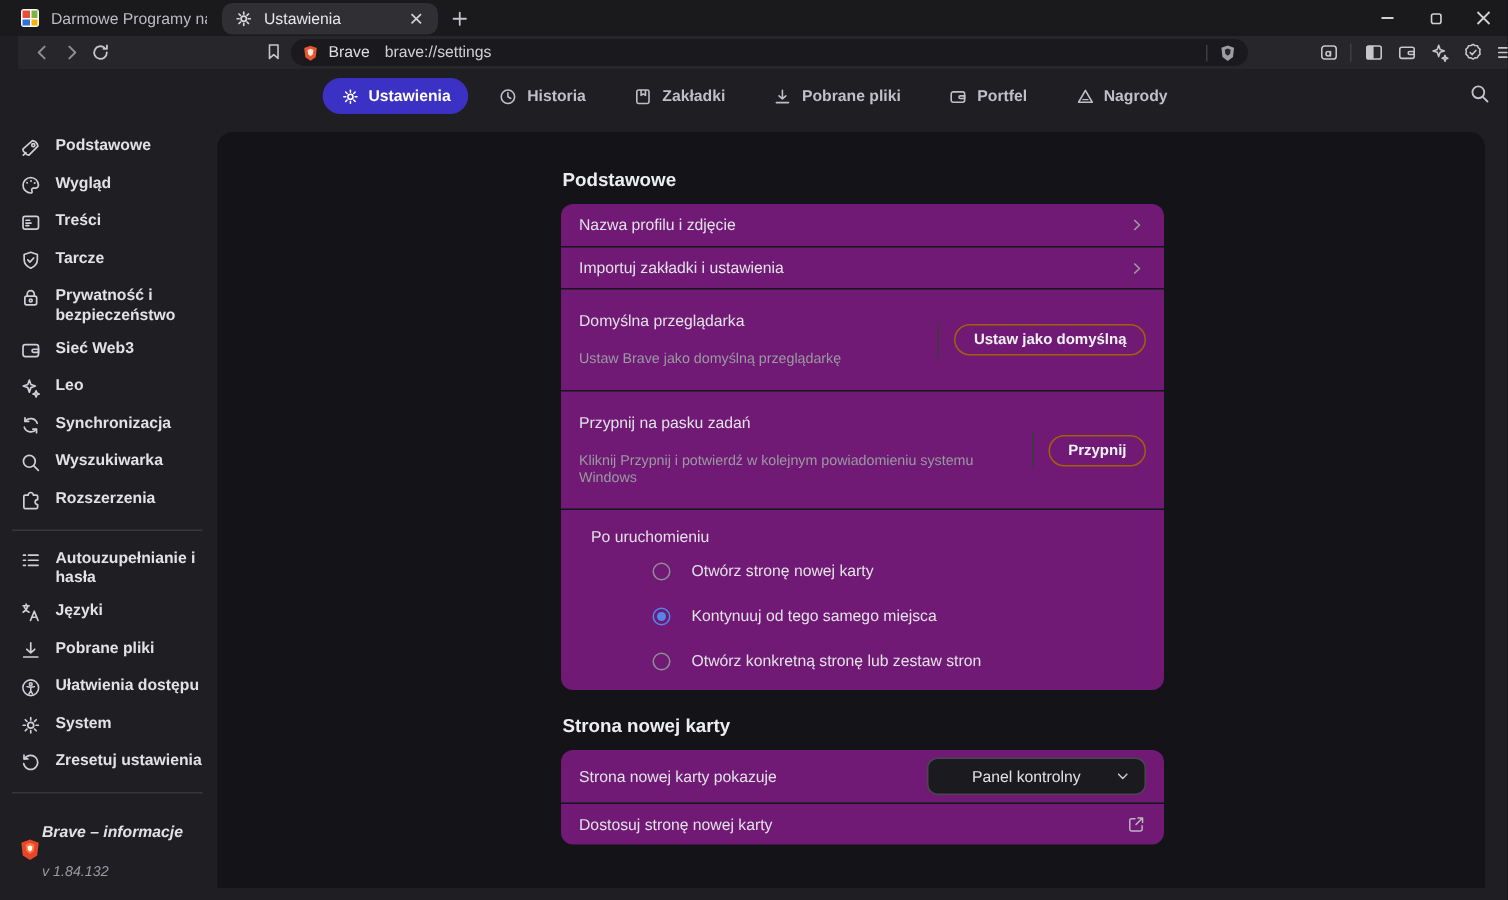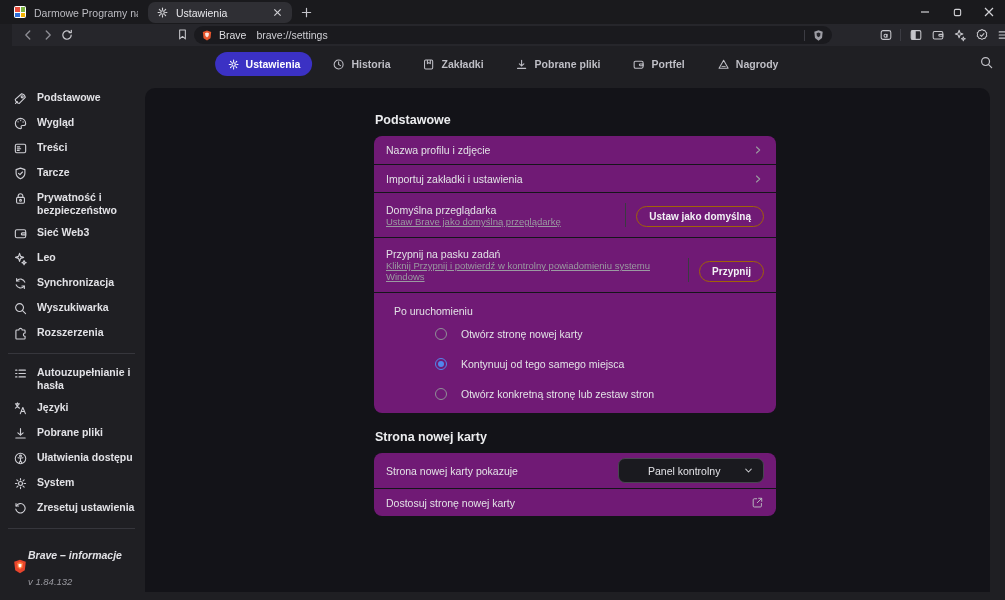--- a/index.html
+++ b/index.html
@@ -53,24 +53,24 @@
   .about-ver { font-size:9.5px; color:#9a9aa1; margin-top:13px; }
 
   
   .panel { position:absolute; left:145px; top:42px; width:845px; height:504px; background:#131318; border-radius:10px 10px 0 0; }
   .content-col { position:absolute; left:229px; top:13px; width:402px; }
   .sec-title { font-size:12.5px; font-weight:700; color:#ecedef; margin:12px 0 9px 1px; }
   .card { background:#701a75; border-radius:8px; overflow:hidden; }
   .row { display:flex; align-items:center; min-height:28px; padding:0 12px; font-size:10.5px; color:#e2e2e6; }
   .row + .row, .row + .radio-section { border-top:1px solid #15151a; }
   .row-label { flex:1; }
-  .row.two { min-height:41px; padding:10px 12px;align-items:flex-end; }
+  .row.two { min-height:41px; padding:15px 12px; }
   .row-text { flex:1; padding-right:8px; }
   .row-title { font-size:10.5px; color:#e2e2e6; }
-  .row-sub { font-size:9.5px; color:#9a9aa1; margin-top:0;text-decoration:underline; }
+  .row-sub { font-size:9.5px; color:#9a9aa1; margin-top:14px; }
   .vsep { width:1px; height:24px; background:#3a3a41; margin:0 10px 0 2px; flex:none; }
   .pill-btn { border:1px solid #a16207; background:transparent; border-radius:12px; padding:4px 12px; font-size:10px; font-weight:700; color:#f2f2f5; white-space:nowrap; font-family:inherit; flex:none; }
   .chev { color:#9a9aa0; flex:none; }
   .radio-section { padding:8px 20px 4px; }
   .radio-title { font-size:10.5px; color:#e2e2e6; padding:4px 0 2px; }
   .radio-row { display:flex; align-items:center; gap:14px; padding:9px 0 9px 41px; font-size:10.5px; color:#e2e2e6; }
   .radio { width:12px; height:12px; border-radius:50%; border:1.5px solid #8f8f97; flex:none; position:relative; }
   .radio.sel { border-color:#5286ec; }
   .radio.sel::after { content:""; position:absolute; left:2px; top:2px; width:6px; height:6px; border-radius:50%; background:#5286ec; }
   .dropdown { width:146px; height:25px; border:1px solid #47474f; background:#1a1a1f; border-radius:7px; display:flex; align-items:center; padding:0 9px; font-size:10.5px; color:#e2e2e6; flex:none; margin:5px 0; }
@@ -434,21 +434,21 @@
             <div class="row-title">Domyślna przeglądarka</div>
             <div class="row-sub">Ustaw Brave jako domyślną przeglądarkę</div>
           </span>
           <span class="vsep"></span>
           <button class="pill-btn">Ustaw jako domyślną</button>
         </div>
 
         <div class="row two">
           <span class="row-text">
             <div class="row-title">Przypnij na pasku zadań</div>
-            <div class="row-sub">Kliknij Przypnij i potwierdź w kontrolny powiadomieniu systemu Windows</div>
+            <div class="row-sub">Kliknij Przypnij i potwierdź w kolejnym powiadomieniu systemu Windows</div>
           </span>
           <span class="vsep"></span>
           <button class="pill-btn">Przypnij</button>
         </div>
 
         <div class="radio-section">
           <div class="radio-title">Po uruchomieniu</div>
           <div class="radio-row">
             <span class="radio"></span>
             <span>Otwórz stronę nowej karty</span>

